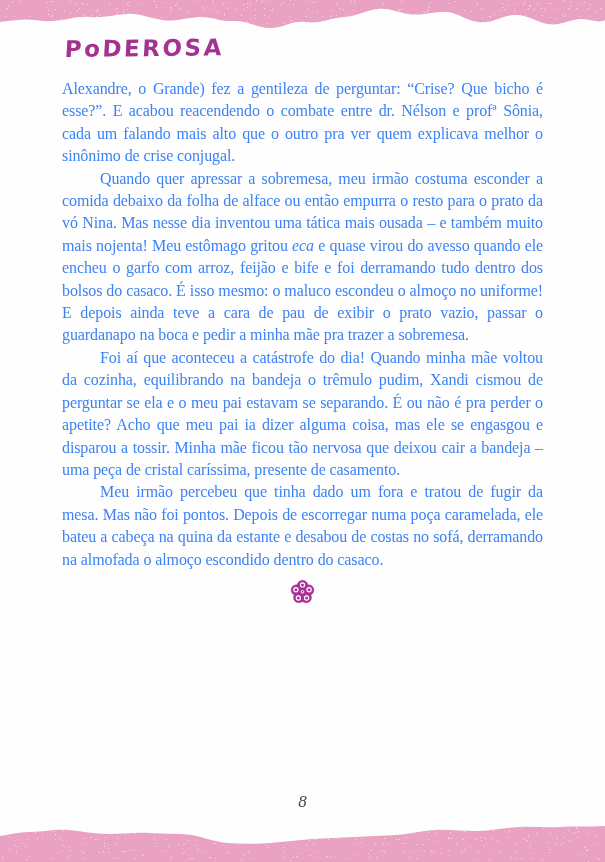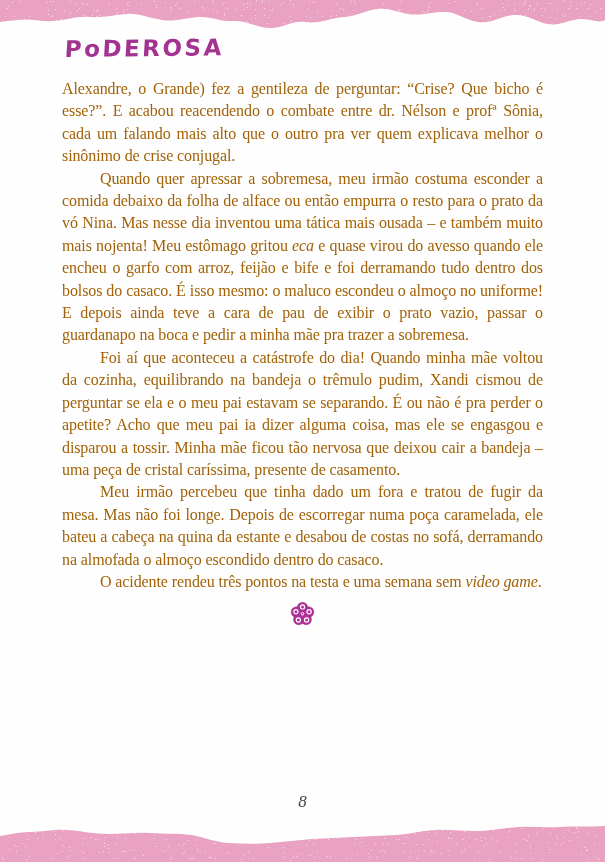--- a/index.html
+++ b/index.html
@@ -25,21 +25,21 @@
     font-weight: bold;
     font-size: 23px;
     letter-spacing: 2.5px;
     color: #a23390;
     transform: skewX(-4deg) rotate(-0.6deg);
     transform-origin: left bottom;
   }
   .body-text {
     font-size: 16px;
     line-height: 22.4px;
-    color: #a16207;
+    color: #3b82f6;
     text-align: justify;
     letter-spacing: -0.1px;
   }
   .body-paragraph { margin: 0; }
   .body-paragraph.indent { text-indent: 38px; }
   .it { font-style: italic; }
 
   .ornament-row {
     text-align: center;
     margin: 8px 0 28px 0;
@@ -129,22 +129,21 @@
   </svg>
 
   <div class="content">
 
     <h1 class="book-title">PoDEROSA</h1>
 
     <div class="body-text">
         <p class="body-paragraph"><span>Alexandre, o Grande) fez a gentileza de perguntar: “Crise? Que bicho é esse?”. E acabou reacendendo o combate entre dr. Nélson e profª Sônia, cada um falando mais alto que o outro pra ver quem explicava melhor o sinônimo de crise conjugal.</span></p>
         <p class="body-paragraph indent"><span>Quando quer apressar a sobremesa, meu irmão costuma esconder a comida debaixo da folha de alface ou então empurra o resto para o prato da vó Nina. Mas nesse dia inventou uma tática mais ousada – e também muito mais nojenta! Meu estômago gritou </span><span class="it">eca</span><span> e quase virou do avesso quando ele encheu o garfo com arroz, feijão e bife e foi derramando tudo dentro dos bolsos do casaco. É isso mesmo: o maluco escondeu o almoço no uniforme! E depois ainda teve a cara de pau de exibir o prato vazio, passar o guardanapo na boca e pedir a minha mãe pra trazer a sobremesa.</span></p>
         <p class="body-paragraph indent"><span>Foi aí que aconteceu a catástrofe do dia! Quando minha mãe voltou da cozinha, equilibrando na bandeja o trêmulo pudim, Xandi cismou de perguntar se ela e o meu pai estavam se separando. É ou não é pra perder o apetite? Acho que meu pai ia dizer alguma coisa, mas ele se engasgou e disparou a tossir. Minha mãe ficou tão nervosa que deixou cair a bandeja – uma peça de cristal caríssima, presente de casamento.</span></p>
-        <p class="body-paragraph indent"><span>Meu irmão percebeu que tinha dado um fora e tratou de fugir da mesa. Mas não foi longe. Depois de escorregar numa poça caramelada, ele bateu a cabeça na quina da estante e desabou de costas no sofá, derramando na almofada o almoço escondido dentro do casaco.</span></p>
-        <p class="body-paragraph indent"><span>O acidente rendeu três pontos na testa e uma semana sem </span><span class="it">video game</span><span>.</span></p>
+        <p class="body-paragraph indent"><span>Meu irmão percebeu que tinha dado um fora e tratou de fugir da mesa. Mas não foi pontos. Depois de escorregar numa poça caramelada, ele bateu a cabeça na quina da estante e desabou de costas no sofá, derramando na almofada o almoço escondido dentro do casaco.</span></p>
       </div>
 
     <div class="ornament-row">
       <svg width="25" height="26" viewBox="0 0 25 26" aria-hidden="true">
         <g stroke="#8e2379" stroke-width="0.4">
           <circle cx="12.5" cy="6.6" r="5.3" fill="#af309a"></circle>
           <circle cx="6.4" cy="11.1" r="5.3" fill="#af309a"></circle>
           <circle cx="18.6" cy="11.1" r="5.3" fill="#af309a"></circle>
           <circle cx="8.8" cy="18.4" r="5.3" fill="#af309a"></circle>
           <circle cx="16.2" cy="18.4" r="5.3" fill="#af309a"></circle>

